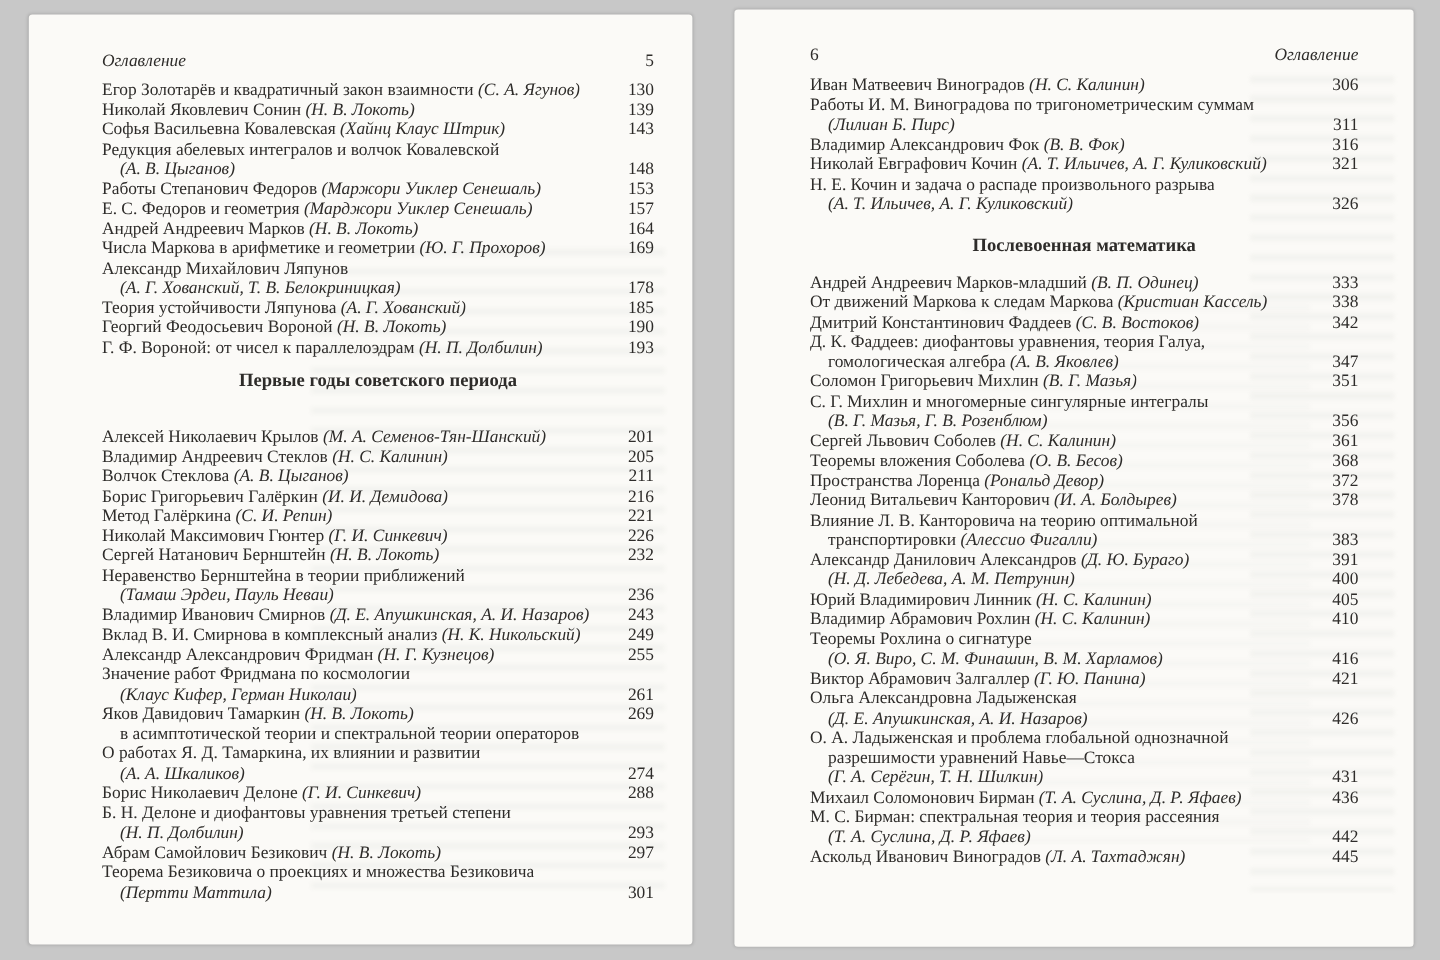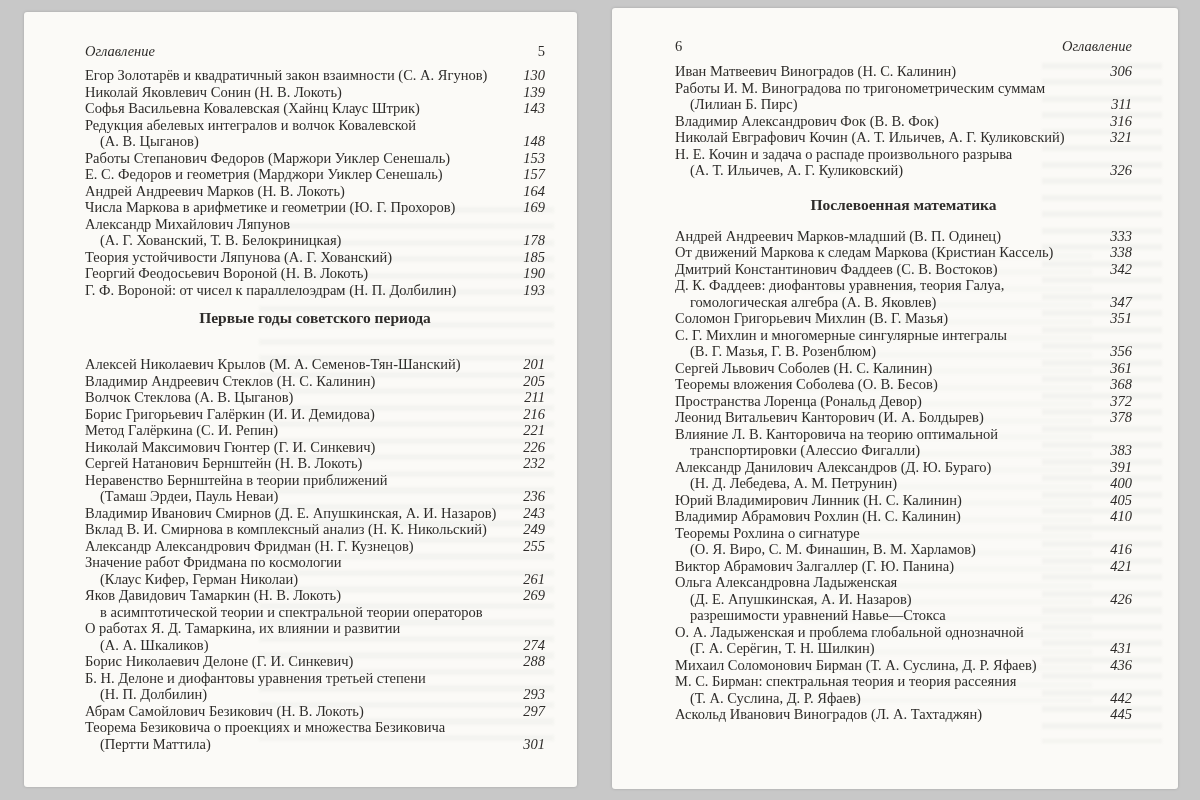--- a/index.html
+++ b/index.html
@@ -31,22 +31,22 @@
   .content{position:absolute;font-size:14.5px;}
   .page-left  .content{left:61px;right:32px;top:31px;}
   .page-right .content{left:63px;right:46px;top:30px;}
   .header{display:flex;justify-content:space-between;align-items:baseline;line-height:17px;}
   .page-left  .header{margin-bottom:7px;}
   .page-right .header{margin-bottom:8px;}
   .running-title{font-style:italic;}
   .line{display:flex;white-space:nowrap;line-height:16.5px;align-items:baseline;}
   .line.ind{padding-left:15px;}
   .txt{overflow:hidden;}
-  .it{}
-  .num{margin-left:auto;padding-left:8px;font-style:italic;}
+  .it{font-style:italic;}
+  .num{margin-left:auto;padding-left:8px;}
   .section-heading{
     text-align:center;font-weight:bold;font-size:15.5px;line-height:20px;
   }
   .page-left  .section-heading{margin:10px 0 28px;}
   .page-right .section-heading{margin:16px 0 13px;}
 </style>
 </head>
 <body>
 
 <div class="stage">
@@ -431,25 +431,25 @@
           <div class="entry">
             <div class="line">
               <span class="txt"><span class="rm">Ольга Александровна Ладыженская</span></span>
             </div>
             <div class="line ind">
               <span class="txt"><span class="it">(Д. Е. Апушкинская, А. И. Назаров)</span></span>
               <span class="num">426</span>
             </div>
           </div>
           <div class="entry">
+            <div class="line">
+              <span class="txt"><span class="rm">О. А. Ладыженская и проблема глобальной однозначной</span></span>
+            </div>
             <div class="line ind">
               <span class="txt"><span class="rm">разрешимости уравнений Навье—Стокса</span></span>
-            </div>
-            <div class="line">
-              <span class="txt"><span class="rm">О. А. Ладыженская и проблема глобальной однозначной</span></span>
             </div>
             <div class="line ind">
               <span class="txt"><span class="it">(Г. А. Серёгин, Т. Н. Шилкин)</span></span>
               <span class="num">431</span>
             </div>
           </div>
           <div class="entry">
             <div class="line">
               <span class="txt"><span class="rm">Михаил Соломонович Бирман </span><span class="it">(Т. А. Суслина, Д. Р. Яфаев)</span></span>
               <span class="num">436</span>

